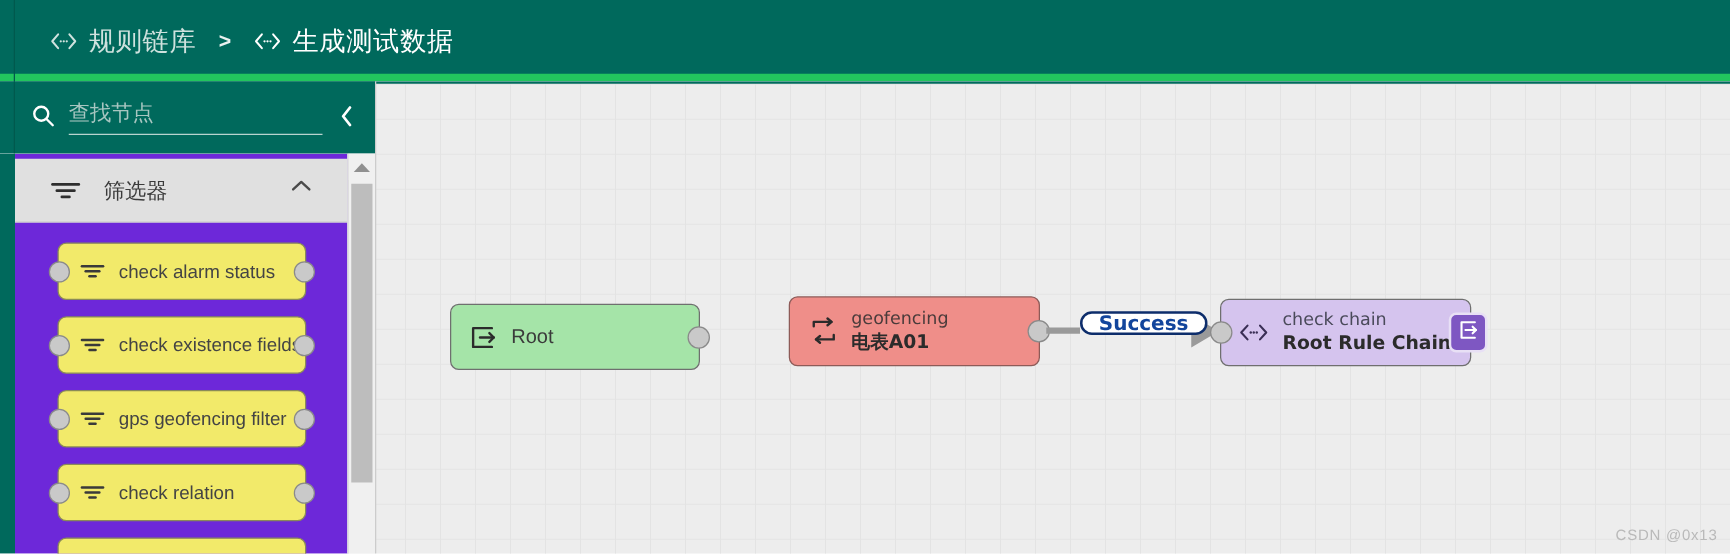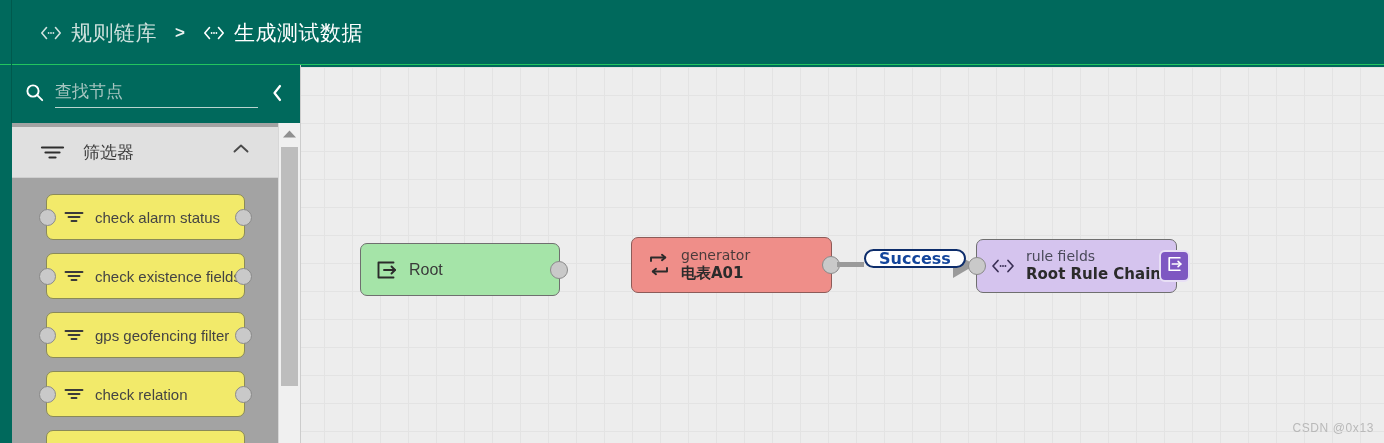--- a/index.html
+++ b/index.html
@@ -13,21 +13,21 @@
     position: relative;
     width: 1384px; height: 443px;
     overflow: hidden;
   }
 
   
   .topbar {
     position: absolute; left: 0; top: 0;
     width: 1384px; height: 65px;
     background: #00695c;
-    border-bottom: 1px solid #22c55e;
+    border-bottom: 6px solid #22c55e;
   }
   .topbar-rail {
     position: absolute; left: 11px; top: 0;
     width: 1px; height: 65px;
     background: #00594d;
   }
   .breadcrumb {
     position: absolute; left: 40px; top: 0;
     height: 65px;
     display: flex; align-items: center; gap: 12px;
@@ -87,21 +87,21 @@
     overflow: hidden;
   }
   .leftpanel-teal-edge {
     position: absolute; left: 0; top: 0;
     width: 12px; height: 320px;
     background: #00695c;
   }
   .panel-body {
     position: absolute; left: 12px; top: 0;
     width: 266px; height: 320px;
-    background: #a3a3a3;
+    background: #6d28d9;
   }
   .filter-header {
     position: absolute; left: 0; top: 4px;
     width: 266px; height: 51px;
     background: #e0e0e0;
     border-bottom: 1px solid #cfcfcf;
     display: flex; align-items: center;
   }
   .filter-header-icon { margin-left: 28px; display: flex; }
   .filter-header-label {
@@ -436,21 +436,21 @@
     <div class="cnode" id="node-generator">
       <span class="ci">
         <svg width="22" height="24" viewBox="0 0 22 24" fill="none" stroke="#2b2b2b" stroke-width="1.9" stroke-linecap="round" stroke-linejoin="round">
           <path d="M3 8 V4.5 H17"></path>
           <path d="M14 1.8 L17.3 4.5 L14 7.2"></path>
           <path d="M19 15 V18.5 H5"></path>
           <path d="M8 15.8 L4.7 18.5 L8 21.2"></path>
         </svg>
       </span>
       <span class="ctext">
-        <div class="c-sub">generator</div>
+        <div class="c-sub">geofencing</div>
         <div class="c-main">电表A01</div>
       </span>
       <span class="port right"></span>
     </div>
 
     <div class="edge-line" id="edge-a"></div>
     <div class="edge-line" id="edge-b"></div>
     <div class="edge-arrow"></div>
     <div class="edge-label">
       <span>Success</span>
@@ -461,21 +461,21 @@
       <span class="ci">
         <svg width="24" height="16" viewBox="0 0 24 16" fill="none" stroke="#3a2f55" stroke-width="1.7" stroke-linecap="round" stroke-linejoin="round">
           <path d="M7 2.5 L2 8 L7 13.5"></path>
           <path d="M17 2.5 L22 8 L17 13.5"></path>
           <circle cx="9.6" cy="8" r="0.95" fill="#3a2f55" stroke="none"></circle>
           <circle cx="12" cy="8" r="0.95" fill="#3a2f55" stroke="none"></circle>
           <circle cx="14.4" cy="8" r="0.95" fill="#3a2f55" stroke="none"></circle>
         </svg>
       </span>
       <span class="ctext">
-        <div class="c-sub">rule fields</div>
+        <div class="c-sub">check chain</div>
         <div class="c-main">Root Rule Chain</div>
       </span>
       <span class="open-btn">
         <span>
           <svg width="18" height="16" viewBox="0 0 20 18" fill="none" stroke="#ffffff" stroke-width="1.9" stroke-linecap="round" stroke-linejoin="round">
             <path d="M15.5 2 H3.5 V16 H15.5"></path>
             <path d="M7 9 H16.5"></path>
             <path d="M13.5 6 L16.5 9 L13.5 12"></path>
           </svg>
         </span>

